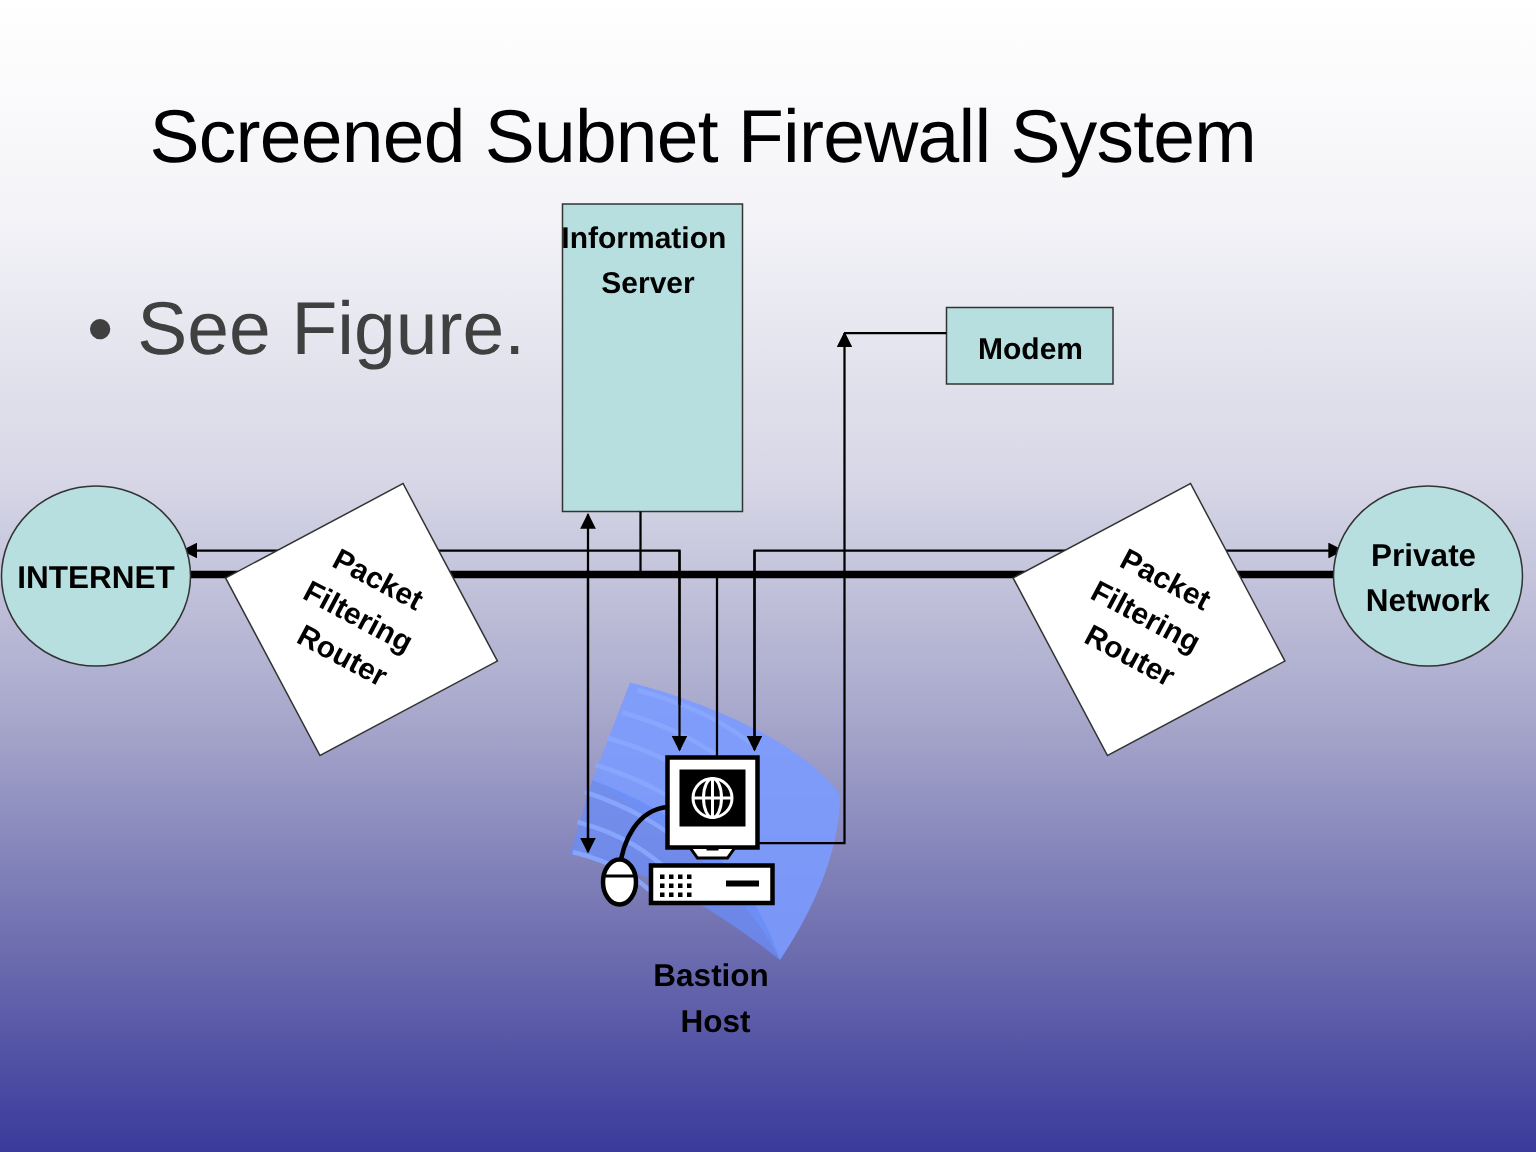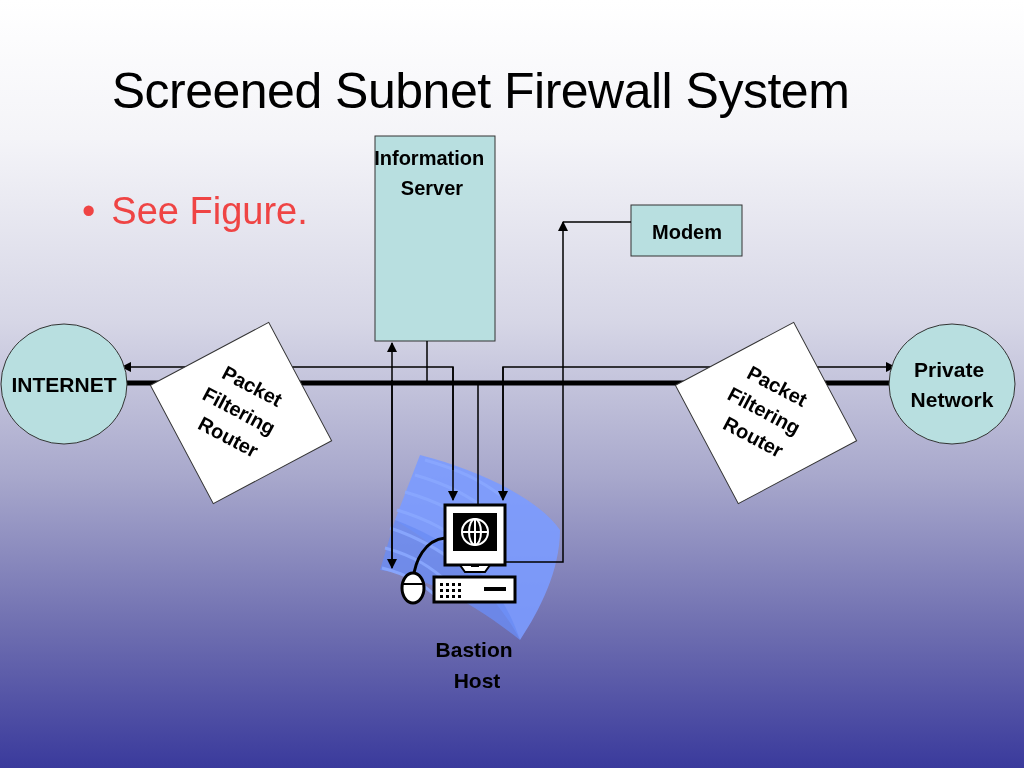--- a/index.html
+++ b/index.html
@@ -2,25 +2,25 @@
 <html><head>
 <meta charset="utf-8">
 <style>
   html, body { margin: 0; padding: 0; }
   body {
     width: 1024px; height: 768px; overflow: hidden; position: relative;
     background: linear-gradient(to bottom, #ffffff 0%, #f4f4f8 18%, #d6d6e6 42%, #a8a8cc 62%, #6e6eb0 82%, #3a3a9c 100%);
     font-family: "Liberation Sans", sans-serif;
   }
   .title {
-    position: absolute; left: 12px; top: 62px; width: 937px; text-align: center;
+    position: absolute; left: 0; top: 62px; width: 937px; text-align: center;
     font-size: 50px; color: #000; letter-spacing: -0.5px;
   }
   .bullet {
-    position: absolute; left: 58px; top: 190px; font-size: 38px; color: #ef4444; margin-left: 24px;
+    position: absolute; left: 58px; top: 190px; font-size: 50px; color: #404040;
   }
   .bullet .dot { margin-right: 16px; }
   svg.diagram { position: absolute; left: 0; top: 0; }
   .lbl { font-family: "Liberation Sans", sans-serif; font-weight: bold; fill: #000; }
 </style>
 </head>
 <body>
 
 <div class="title">Screened Subnet Firewall System</div>
 

